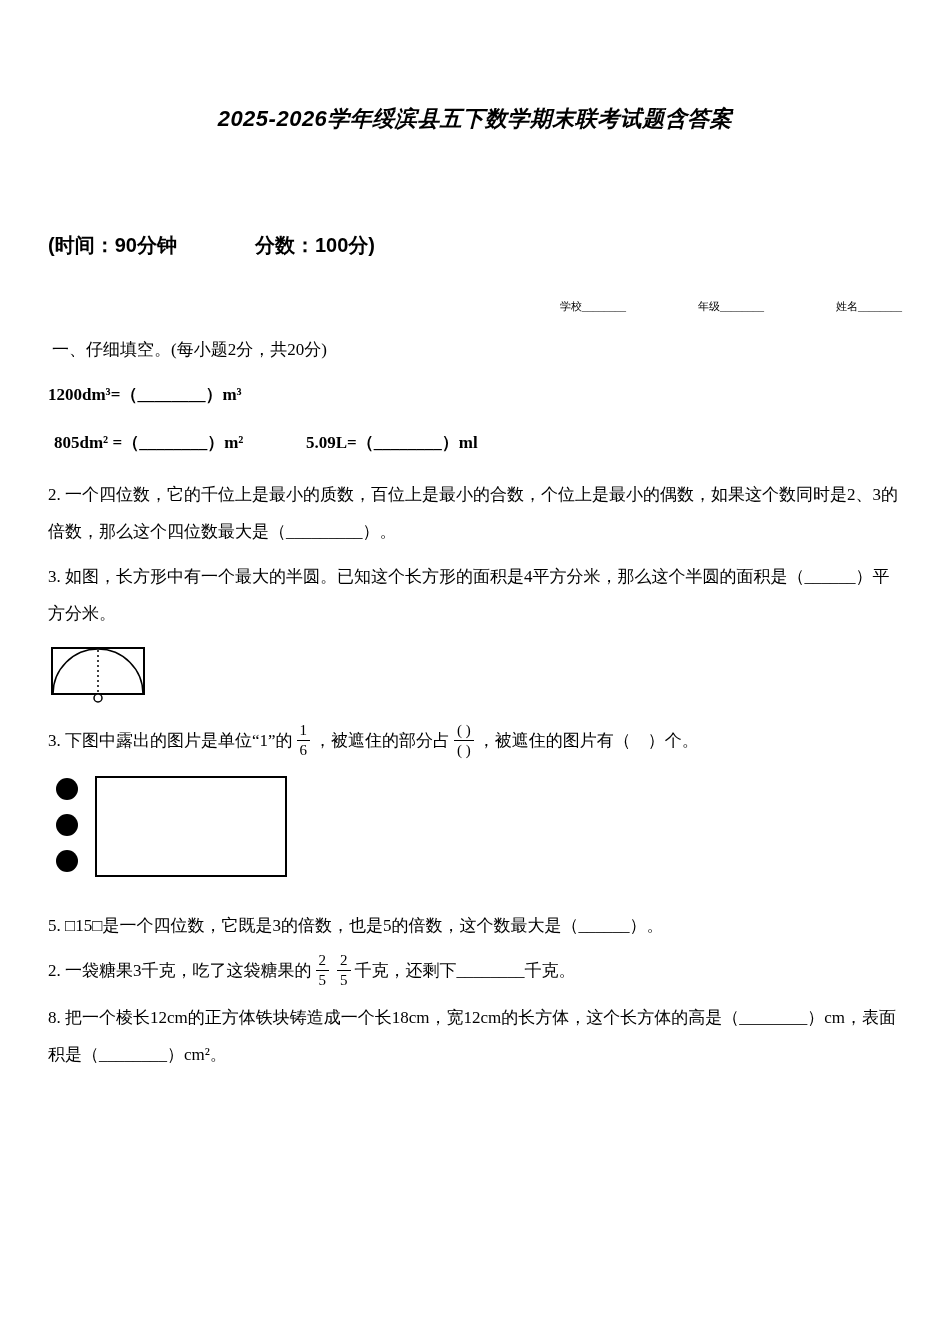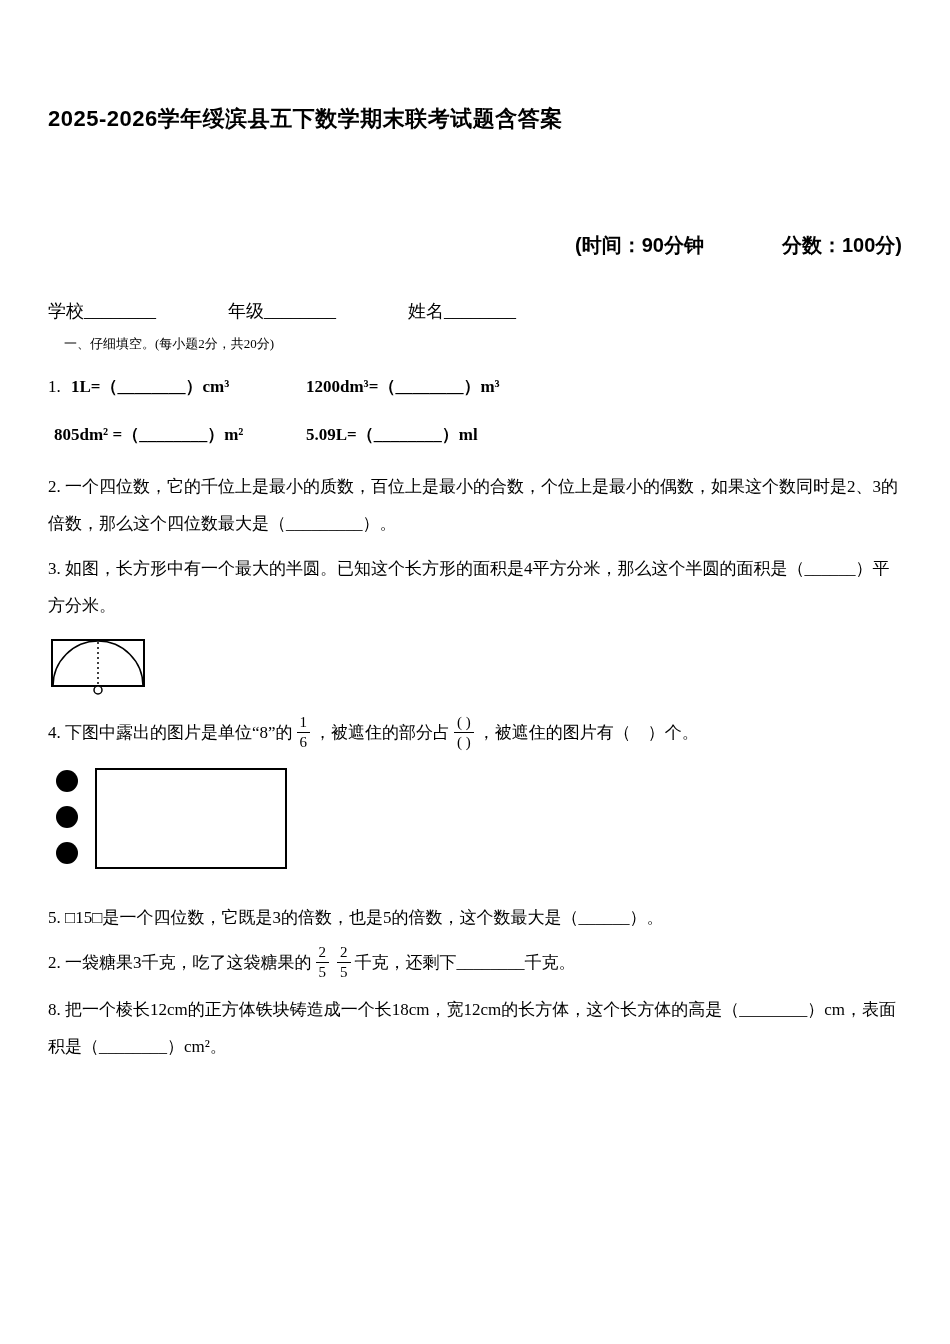--- a/index.html
+++ b/index.html
@@ -9,42 +9,44 @@
     height: 1344px;
     overflow: hidden;
     background: #ffffff;
     color: #000000;
     font-family: "Liberation Serif", "DejaVu Serif", serif;
   }
   .page { padding: 104px 48px 0 48px; }
 
   .title {
     margin: 0 0 98px 0;
+    text-align: center;
     font-size: 22px;
     font-weight: bold;
     font-family: "Liberation Sans", "DejaVu Sans", sans-serif;
     letter-spacing: 0.5px;
+    font-style: italic;
   }
   .meta {
     display: flex;
-    justify-content: flex-end;
+    justify-content: flex-start;
     gap: 78px;
     font-size: 20px;
     font-weight: bold;
     font-family: "Liberation Sans", "DejaVu Sans", sans-serif;
     margin-bottom: 40px;
   }
   .info {
     display: flex;
-    justify-content: flex-start;
+    justify-content: flex-end;
     gap: 72px;
-    font-size: 18px;
-    margin-bottom: 12px;
+    font-size: 11px;
+    margin-bottom: 24px;
   }
-  .section-heading { font-size: 13px; margin: 0 0 10px 16px; }
+  .section-heading { font-size: 17px; margin: 0 0 10px 4px; }
 
   .q1row { display: flex; font-size: 17px; line-height: 2.8; }
   .q1col { width: 258px; }
   .expr { font-weight: bold; }
   .q1col .expr { margin-left: 6px; }
   .q1block { margin-bottom: 10px; }
 
   .q { font-size: 17px; line-height: 2.18; margin: 0 0 8px 0; }
 
   .fig { margin: 6px 0 14px 2px; }
@@ -79,24 +81,20 @@
   <div class="info">
     <span>学校________</span>
     <span>年级________</span>
     <span>姓名________</span>
   </div>
 
   <p class="section-heading">一、仔细填空。(每小题2分，共20分)</p>
 
   <div class="q1block">
     <div class="q1row">
-      <span class="q1col">
-        <span>1.</span>
-        <span class="expr">1L=（________）cm³</span>
-      </span>
       <span class="expr">1200dm³=（________）m³</span>
     </div>
     <div class="q1row">
       <span class="q1col">
         <span class="expr">805dm² =（________）m²</span>
       </span>
       <span class="expr">5.09L=（________）ml</span>
     </div>
   </div>
 
@@ -107,21 +105,21 @@
   <div class="fig">
     <svg width="100" height="64" viewBox="0 0 100 64">
       <rect x="2" y="8" width="92" height="46" fill="none" stroke="#000" stroke-width="2"></rect>
       <path d="M 3 54 A 45 45 0 0 1 93 54" fill="none" stroke="#000" stroke-width="1.5"></path>
       <line x1="48" y1="10" x2="48" y2="54" stroke="#000" stroke-width="1.5" stroke-dasharray="2 3"></line>
       <circle cx="48" cy="58" r="4" fill="#fff" stroke="#000" stroke-width="1.5"></circle>
     </svg>
   </div>
 
   <p class="q">
-    <span>4. 下图中露出的图片是单位“8”的</span><span class="frac"><span class="num">1</span><span class="den">6</span></span><span>，被遮住的部分占</span><span class="frac"><span class="num">( )</span><span class="den">( )</span></span><span>，被遮住的图片有（　）个。</span>
+    <span>3. 下图中露出的图片是单位“1”的</span><span class="frac"><span class="num">1</span><span class="den">6</span></span><span>，被遮住的部分占</span><span class="frac"><span class="num">( )</span><span class="den">( )</span></span><span>，被遮住的图片有（　）个。</span>
   </p>
 
   <div class="fig fig-q4">
     <svg width="235" height="104" viewBox="0 0 235 104">
       <circle cx="13" cy="14" r="11" fill="#000"></circle>
       <circle cx="13" cy="50" r="11" fill="#000"></circle>
       <circle cx="13" cy="86" r="11" fill="#000"></circle>
       <rect x="42" y="2" width="190" height="99" fill="#ffffff" stroke="#000" stroke-width="2"></rect>
     </svg>
   </div>

